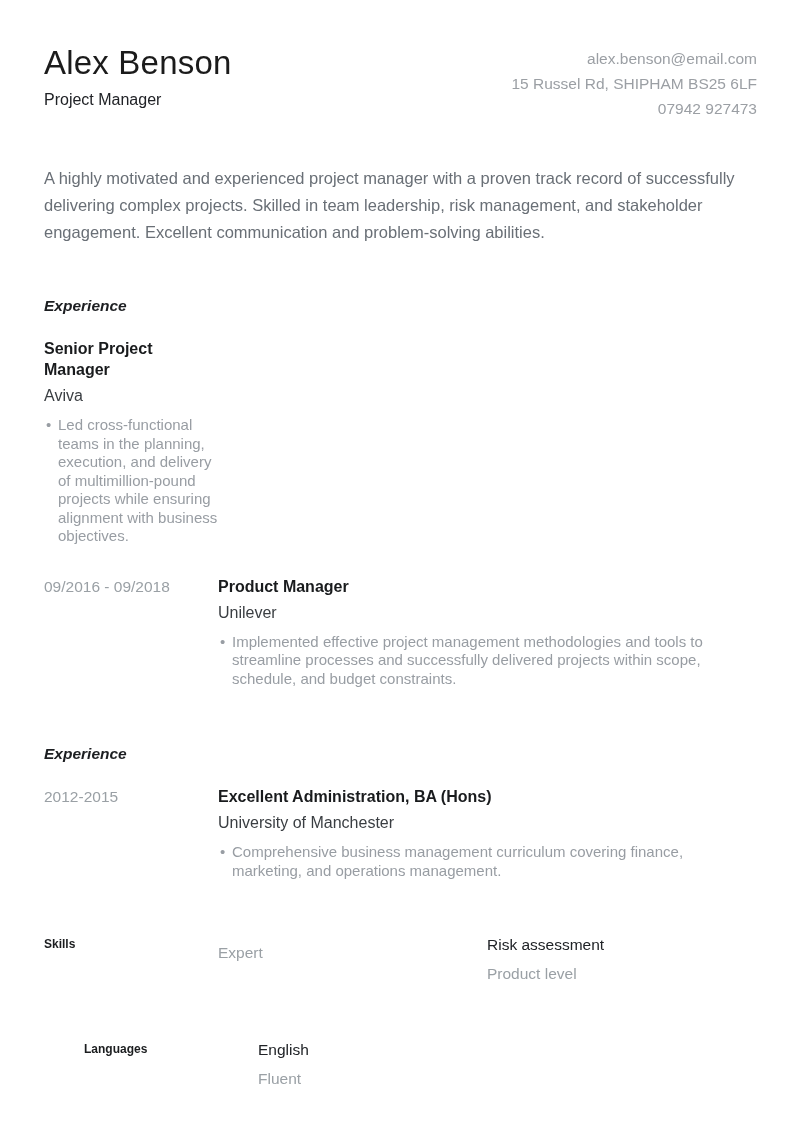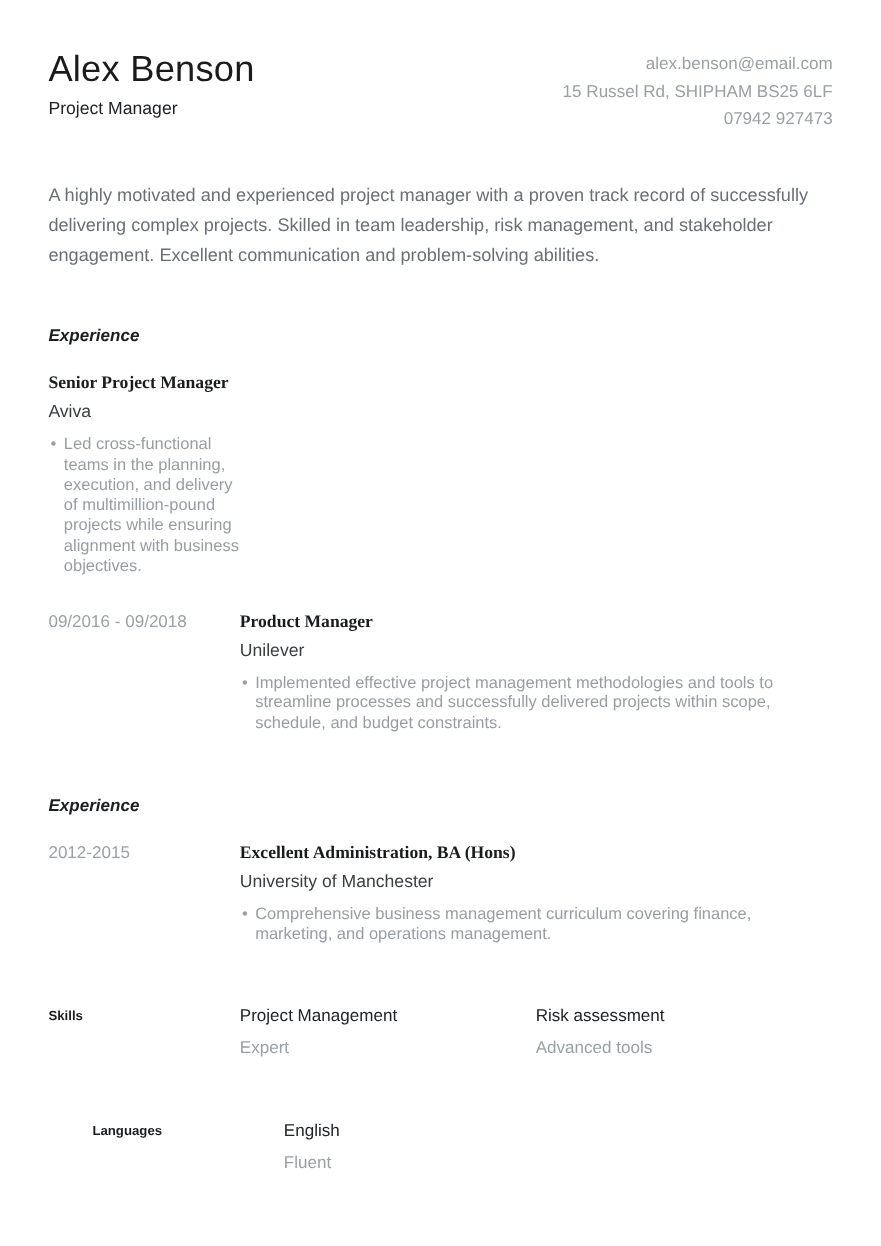--- a/index.html
+++ b/index.html
@@ -22,21 +22,21 @@
   
   .summary { margin-top:44px; font-size:16.5px; line-height:27px; color:#696f76; max-width:713px; }
 
   
   .section { margin-top:51px; }
   .section-heading { font-size:15.5px; font-weight:700; color:#1c1e21;font-style:italic; }
   .grid-row { display:grid; grid-template-columns:174px 1fr; margin-top:23px; }
   .grid-row + .grid-row { margin-top:30px; }
 
   .entry-dates { font-size:15.5px; color:#9aa0a5; line-height:21px; }
-  .entry-role  { font-size:16px; font-weight:700; color:#191b1d; line-height:21px;font-family:Liberation Serif, serif; }
+  .entry-role  { font-size:16px; font-weight:700; color:#191b1d; line-height:21px; }
   .entry-company { font-size:16px; color:#3a3e42; margin-top:5px; line-height:21px; }
   .entry-bullets { margin-top:10px; list-style:none; }
   .entry-bullets li { position:relative; padding-left:14px; font-size:15px; line-height:18.5px; color:#989da3; }
   .entry-bullets li::before { content:"\2022"; position:absolute; left:2px; color:#989da3; }
 
   
   .pairs-section { margin-top:54px; }
   .pairs-row { display:grid; grid-template-columns:174px 1fr; }
   .pairs-label { font-size:12px; font-weight:700; color:#1b1d1f; line-height:21px; }
   .pairs-grid { display:grid; grid-template-columns:269px 1fr; }
@@ -101,26 +101,25 @@
           </ul>
         </div>
       </div>
     </div>
 
     <div class="pairs-section">
       <div class="pairs-row">
         <div class="pairs-label">Skills</div>
         <div class="pairs-grid">
           <div>
-            <div class="pair-name">Project Management</div>
             <div class="pair-level">Expert</div>
           </div>
           <div>
             <div class="pair-name">Risk assessment</div>
-            <div class="pair-level">Advanced tools</div>
+            <div class="pair-level">Product level</div>
           </div>
         </div>
       </div>
     </div>
 
     <div class="pairs-section" style="margin-top:55px;margin-left:40px;">
       <div class="pairs-row">
         <div class="pairs-label">Languages</div>
         <div class="pairs-grid">
           <div>

